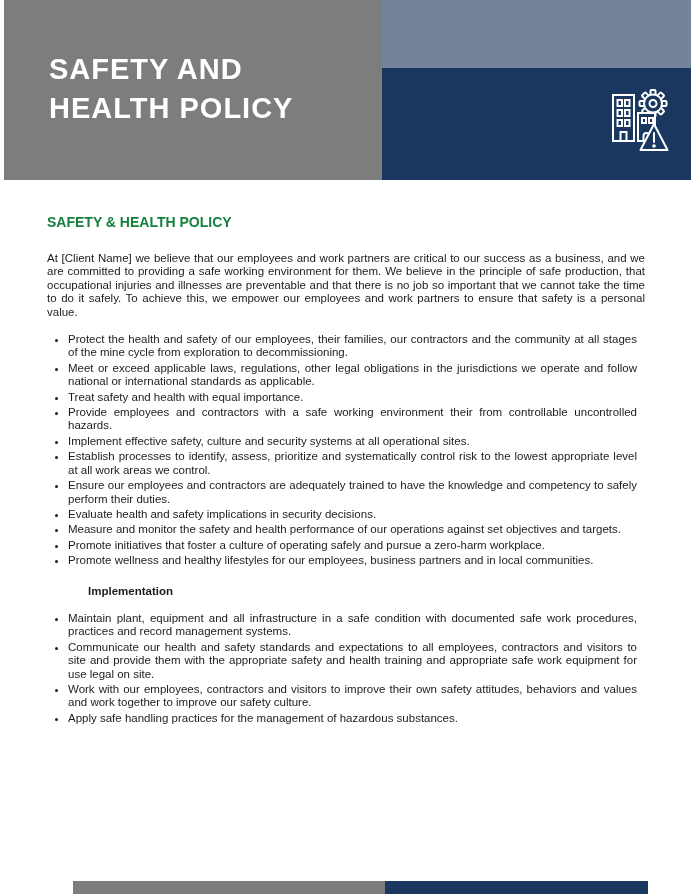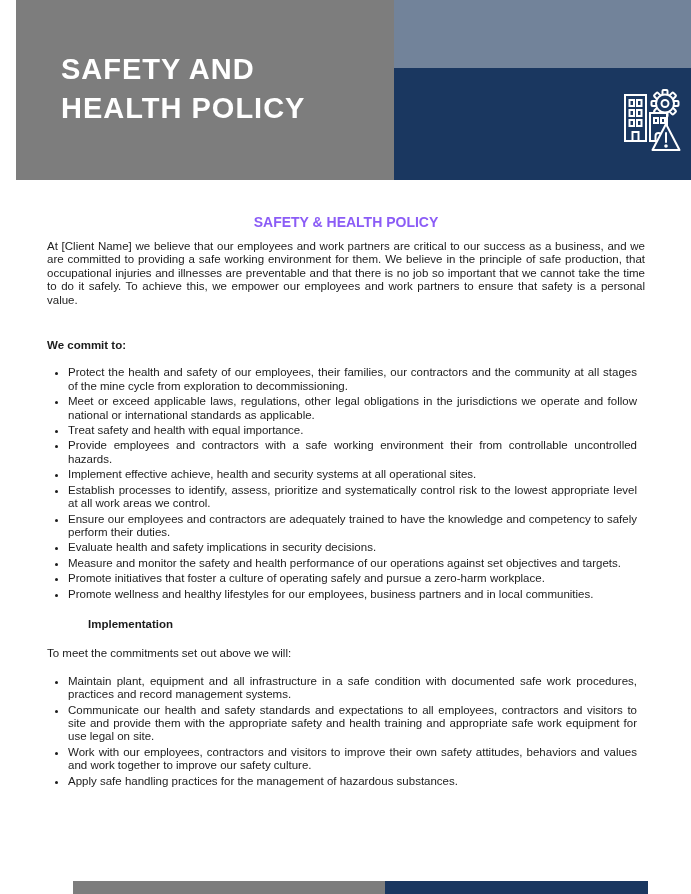--- a/index.html
+++ b/index.html
@@ -5,21 +5,21 @@
   html,body{margin:0;padding:0;background:#ffffff;}
   .page{
     position:relative;
     width:691px;height:894px;
     background:#ffffff;
     font-family:"Liberation Sans", sans-serif;
     color:#1c1c1c;
     overflow:hidden;
   }
   
-  .banner{position:relative;width:551px;height:183px;margin-left:12px;}
+  .banner{position:relative;width:551px;height:183px;}
   .banner-gray{
     position:absolute;left:4px;top:0;width:378px;height:180px;
     background:#7d7d7d;
   }
   .banner-title{
     position:absolute;left:45px;top:50px;
     color:#ffffff;font-weight:bold;font-size:29px;line-height:39px;
     letter-spacing:1px;white-space:pre-line;
   }
   .banner-slate{
@@ -27,29 +27,29 @@
     background:#72839a;
   }
   .banner-navy{
     position:absolute;left:382px;top:68px;width:309px;height:112px;
     background:#1a3760;
   }
   .banner-icon{position:absolute;right:22px;top:20px;width:58px;height:66px;}
   
   .doc{padding:0 46px 0 47px;}
   .doc-title{
-    margin:31px 0 0 0;text-align:center;
-    font-size:14px;font-weight:bold;line-height:16px;color:#8b5cf6;
+    margin:31px 0 0 0;
+    font-size:14px;font-weight:bold;line-height:16px;color:#15803d;
   }
   .doc-subtitle{
     margin:0;text-align:center;
     font-size:11.5px;font-weight:bold;line-height:13px;color:#111;
   }
   .body-text{font-size:11.5px;line-height:13.4px;}
-  .intro{margin:10px 0 0 0;text-align:justify;}
+  .intro{margin:22px 0 0 0;text-align:justify;}
   .section-heading{
     margin:32px 0 0 0;font-size:11.5px;font-weight:bold;line-height:13.4px;
   }
   .lead-line{margin:16px 0 0 0;}
   ul.bullets{
     margin:14px 8px 0 0;padding:0 0 0 21px;
     list-style:disc outside;
   }
   ul.bullets li{
     margin:0 0 2px 0;padding-left:0;
@@ -107,39 +107,37 @@
         </svg>
       </div>
     </div>
   </div>
 
   <div class="doc">
     <h1 class="doc-title">SAFETY &amp; HEALTH POLICY</h1>
 
     <p class="body-text intro">At [Client Name] we believe that our employees and work partners are critical to our success as a business, and we are committed to providing a safe working environment for them.  We believe in the principle of safe production, that occupational injuries and illnesses are preventable and that there is no job so important that we cannot take the time to do it safely.  To achieve this, we empower our employees and work partners to ensure that safety is a personal value.</p>
 
-    <p class="section-heading">We commit to:</p>
 
     <ul class="bullets">
         <li>Protect the health and safety of our employees, their families, our contractors and the community at all stages of the mine cycle from exploration to decommissioning.</li>
         <li>Meet or exceed applicable laws, regulations, other legal obligations in the jurisdictions we operate and follow national or international standards as applicable.</li>
         <li>Treat safety and health with equal importance.</li>
         <li>Provide employees and contractors with a safe working environment their from controllable uncontrolled hazards.</li>
-        <li>Implement effective achieve, health and security systems at all operational sites.</li>
+        <li>Implement effective safety, culture and security systems at all operational sites.</li>
         <li>Establish processes to identify, assess, prioritize and systematically control risk to the lowest appropriate level at all work areas we control.</li>
         <li>Ensure our employees and contractors are adequately trained to have the knowledge and competency to safely perform their duties.</li>
         <li>Evaluate health and safety implications in security decisions.</li>
         <li>Measure and monitor the safety and health performance of our operations against set objectives and targets.</li>
         <li>Promote initiatives that foster a culture of operating safely and pursue a zero-harm workplace.</li>
         <li>Promote wellness and healthy lifestyles for our employees, business partners and in local communities.</li>
       </ul>
 
     <p class="section-heading impl-heading">Implementation</p>
 
-    <p class="body-text lead-line">To meet the commitments set out above we will:</p>
 
     <ul class="bullets">
         <li>Maintain plant, equipment and all infrastructure in a safe condition with documented safe work procedures, practices and record management systems.</li>
         <li>Communicate our health and safety standards and expectations to all employees, contractors and visitors to site and provide them with the appropriate safety and health training and appropriate safe work equipment for use legal on site.</li>
         <li>Work with our employees, contractors and visitors to improve their own safety attitudes, behaviors and values and work together to improve our safety culture.</li>
         <li>Apply safe handling practices for the management of hazardous substances.</li>
       </ul>
   </div>
 
   <div class="footer">

